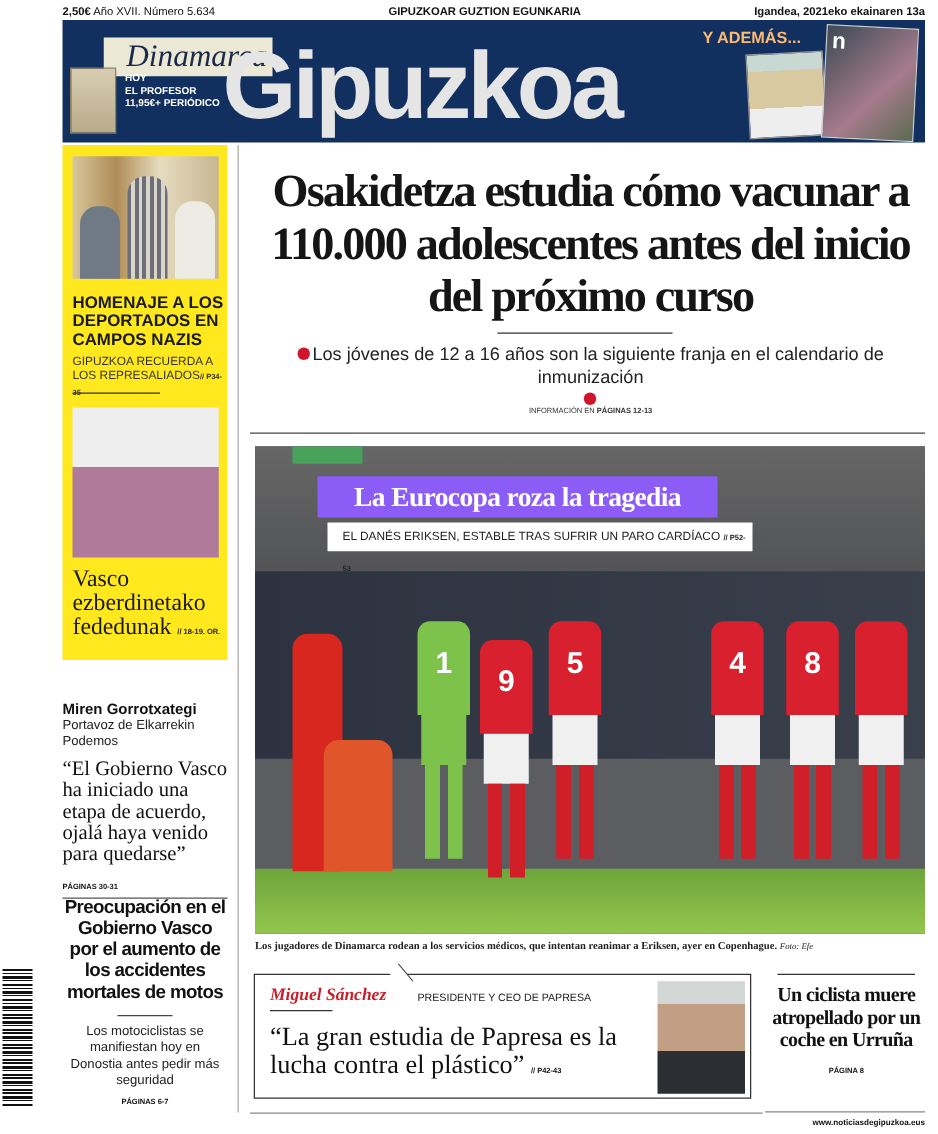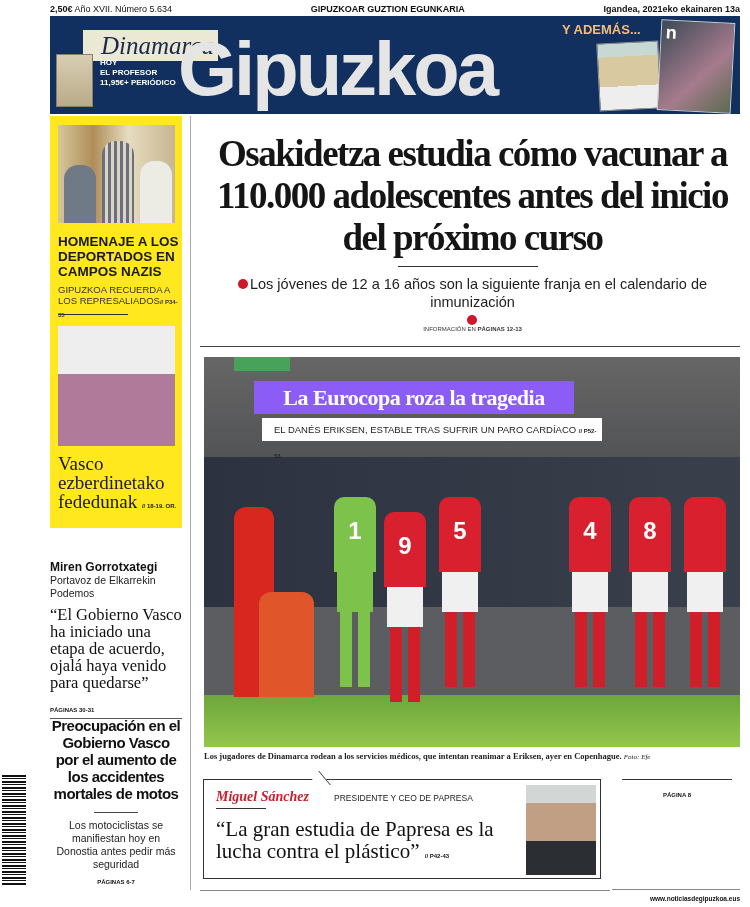--- a/index.html
+++ b/index.html
@@ -202,17 +202,18 @@
   <div class="qbox-notch"></div>
   <div class="q-name">Miguel Sánchez</div>
   <div class="q-name-rule"></div>
   <div class="q-role">PRESIDENTE Y CEO DE PAPRESA</div>
   <div class="q-text"><span>“La gran estudia de Papresa es la lucha contra el plástico”</span> <span class="ref">// P42-43</span></div>
   <div class="q-photo"></div>
 </div>
 
 <div class="cyc">
   <div class="cyc-rule"></div>
+  <div class="cyc-h">Un ciclista muere atropellado por un coche en Urruña</div>
   <div class="cyc-pages">PÁGINA 8</div>
 </div>
 <div class="bottom-rule"></div>
 <div class="bot-rule"></div>
 <div class="site">www.noticiasdegipuzkoa.eus</div>
 
 </body></html>

